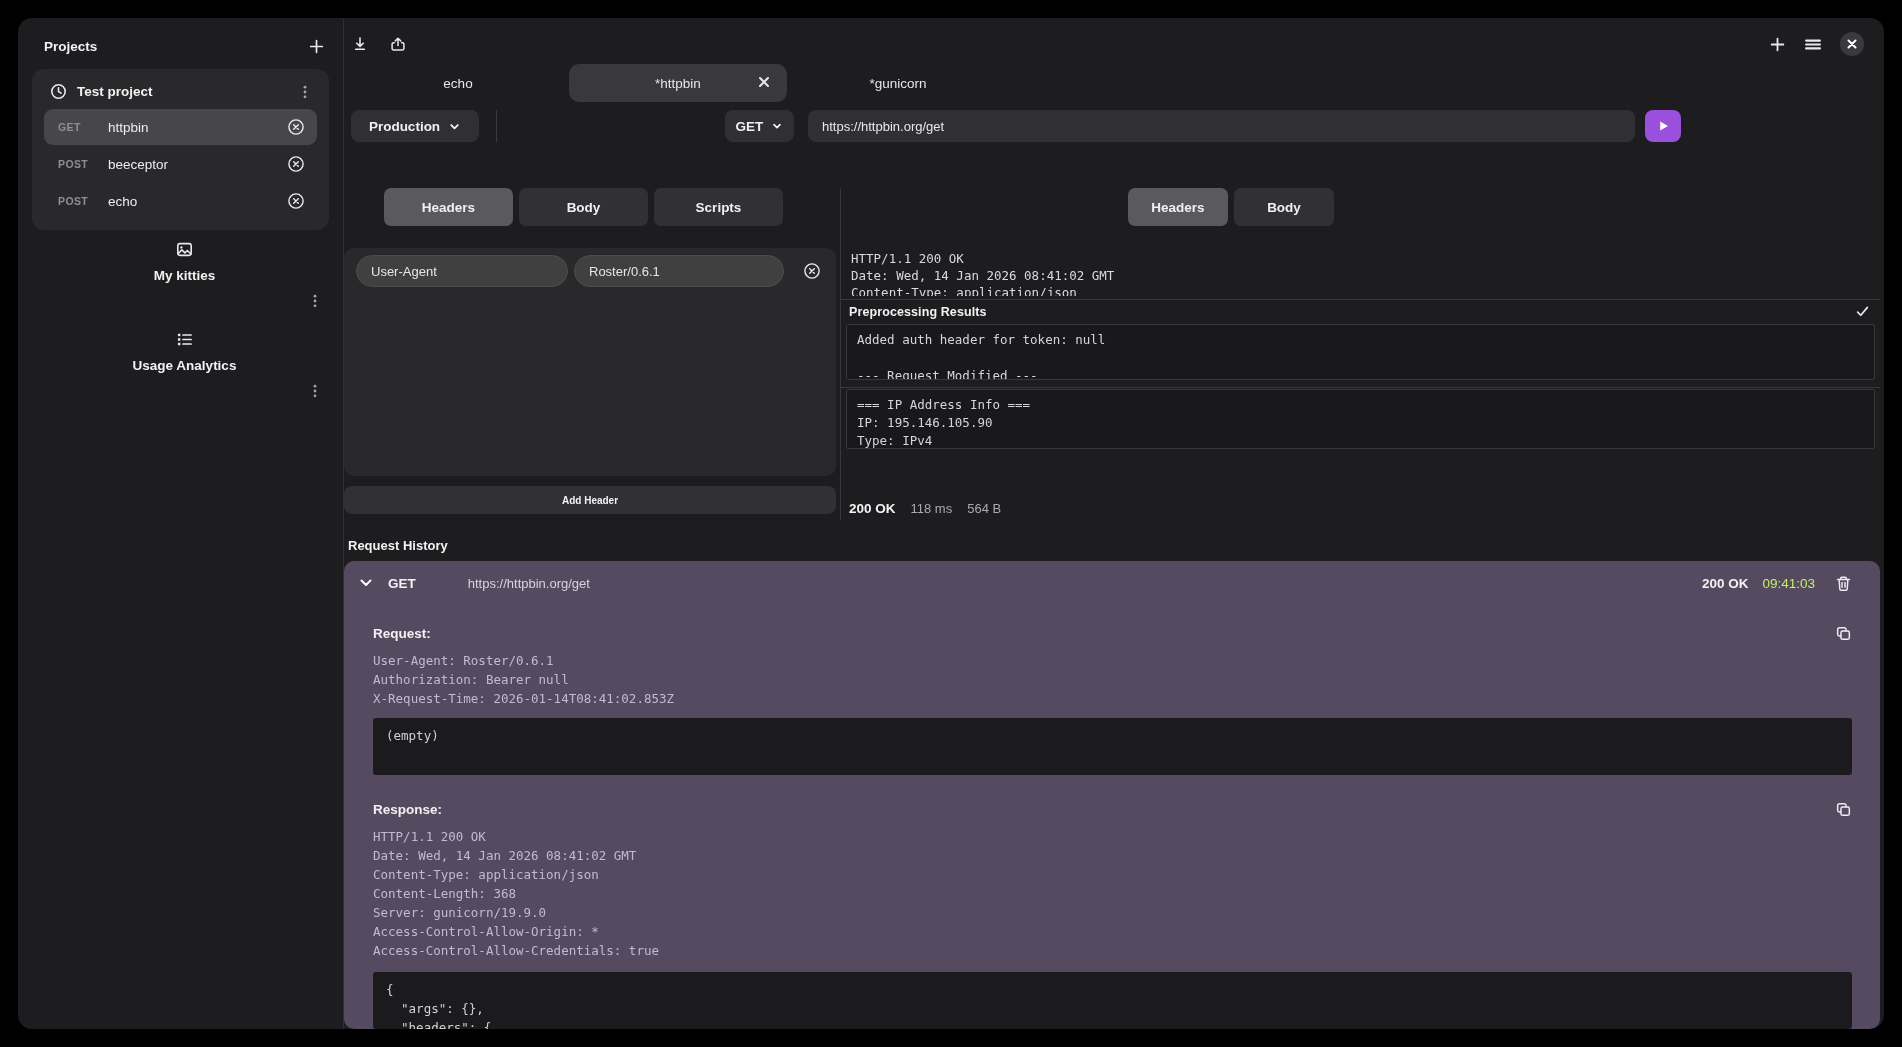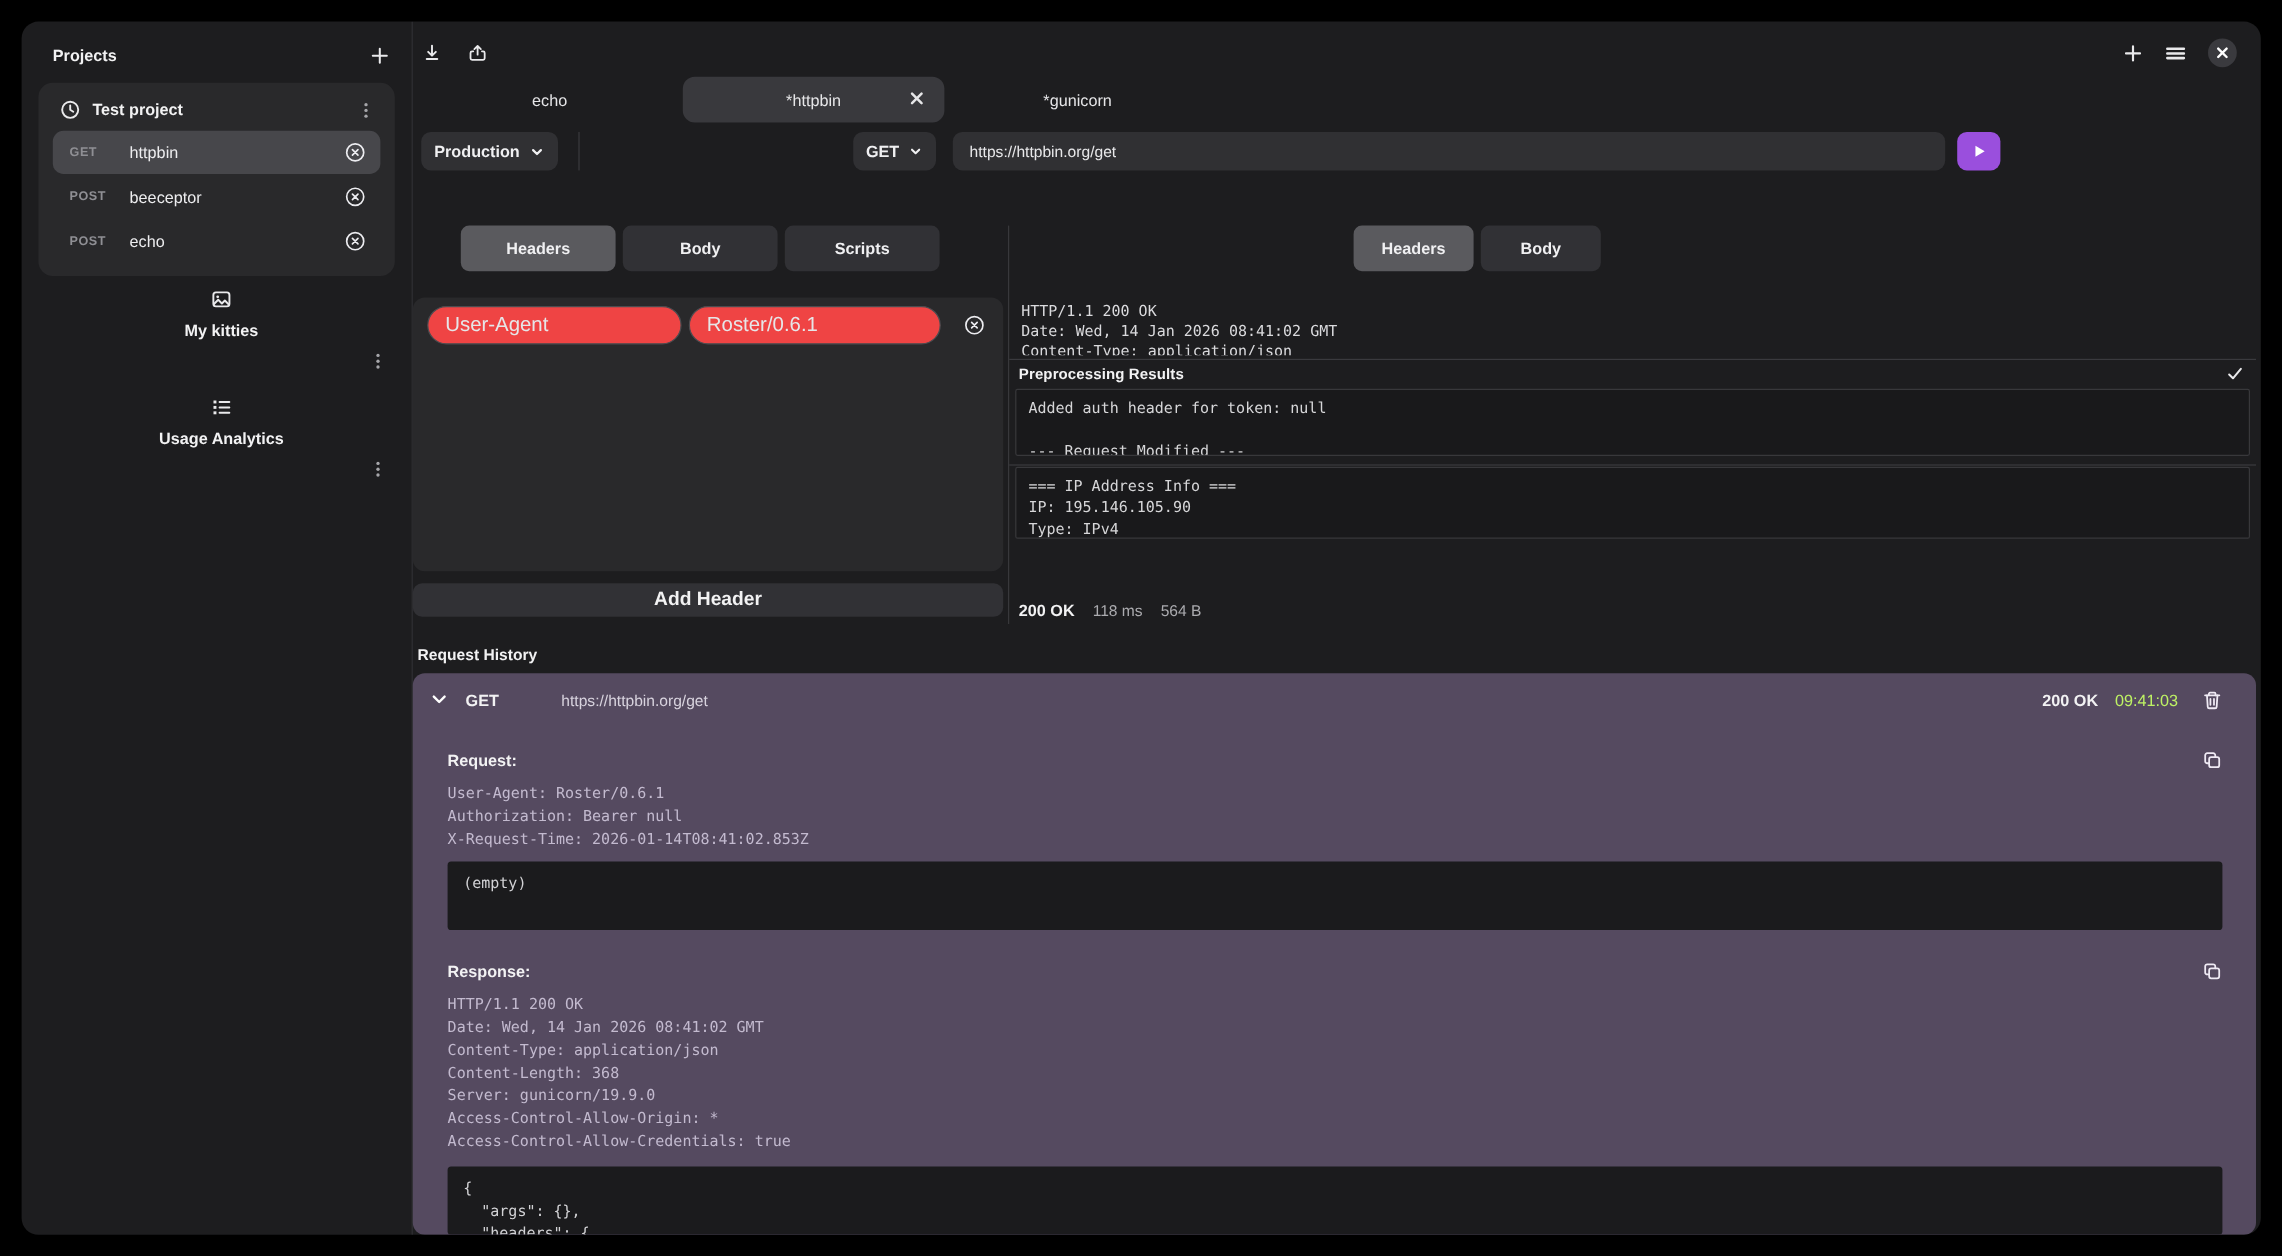--- a/index.html
+++ b/index.html
@@ -38,47 +38,47 @@
 
   .tabstrip { display:flex; gap:2px; padding-left:5px; margin-top:6px; }
   .ttab { width:218px; height:38px; display:flex; align-items:center; justify-content:center;
     font-size:13.5px; color:#e6e6e8; border-radius:10px; position:relative; cursor:pointer; }
   .ttab.active { background:#39393d; font-weight:normal; }
   .ttab .tclose { position:absolute; right:16px; top:11px; color:#e6e6e8; }
 
   .reqbar { display:flex; align-items:center; margin-top:8px; height:32px; }
   .btn { background:#303033; border-radius:8px; height:32px; display:flex; align-items:center;
     justify-content:center; gap:8px; font-size:13.5px; font-weight:bold; color:#f0f0f2; cursor:pointer; }
-  .env-btn { width:114px; margin-left:7px;justify-content:center; }
+  .env-btn { width:128px; margin-left:7px;justify-content:center; }
   .vdiv { width:1px; height:32px; background:#3a3a3e; margin-left:17px; }
   .method-btn { width:69px; margin-left:228px; }
   .url-input { margin-left:14px; width:827px; height:32px; background:#303033; border:none; outline:none;
     border-radius:8px; color:#e8e8ea; font-size:13px; padding:0 14px; font-family:"Liberation Sans",sans-serif; }
   .play-btn { margin-left:10px; width:36px; height:32px; background:#9a4fdd; border-radius:8px;
     display:flex; align-items:center; justify-content:center; cursor:pointer; }
 
   .panels { display:flex; margin-top:46px; height:332px; }
   .panel-left { width:497px; flex:0 0 497px; border-right:1px solid #38383b; display:flex; flex-direction:column; }
   .ptabs { display:flex; gap:6px; }
   .ptabs.left { margin-left:40px; }
   .ptabs.right { margin-left:287px; }
   .ptab { height:38px; display:flex; align-items:center; justify-content:center; border-radius:7px;
     background:#313135; font-size:13.5px; font-weight:bold; color:#f0f0f2; cursor:pointer; }
   .ptab.active { background:#5a5a5e; }
   .pt-l { width:129px; } .pt-r { width:100px; }
 
   .hcard { margin:22px 4px 0 0; height:228px; background:#29292b; border-radius:10px; padding:7px; }
   .kv-row { display:flex; align-items:center; }
-  .pill { height:32px; background:#ef4444; border:1px solid #4c4c50; border-radius:16px; color:#e6e6e8;
-    font-size:17px; padding:0 14px; outline:none; font-family:"Liberation Sans",sans-serif; }
+  .pill { height:32px; background:#404040; border:1px solid #4c4c50; border-radius:16px; color:#e6e6e8;
+    font-size:13px; padding:0 14px; outline:none; font-family:"Liberation Sans",sans-serif; }
   .pill.key { width:212px; margin-left:5px; }
   .pill.val { width:210px; margin-left:6px; }
   .kv-x { margin-left:auto; margin-right:8px; color:#ececf0; }
   .add-btn { margin:10px 4px 0 0; height:28px; border-radius:8px; background:#313135; display:flex;
-    align-items:center; justify-content:center; font-size:16px; font-weight:bold; cursor:pointer; }
+    align-items:center; justify-content:center; font-size:10px; font-weight:bold; cursor:pointer; }
 
   .panel-right { flex:1; min-width:0; display:flex; flex-direction:column; padding-right:0; }
   pre.mono { font-family:"DejaVu Sans Mono", monospace; white-space:pre; }
   .resp-preview { margin-top:24px; padding-left:10px; height:46px; overflow:hidden;
     font-size:12.5px; line-height:17px; color:#dadadd; }
   .section { border-top:1px solid #3a3a3e; margin-top:3px; }
   .sec-head { display:flex; align-items:center; height:23px; padding:0 10px 0 8px; }
   .sec-title { font-size:12.5px; font-weight:bold; letter-spacing:.1px; }
   .sec-check { margin-left:auto; }
   .sec-box { margin:1px 5px 4px 5px; background:#19191b; border:1px solid #38383b; border-radius:2px;

